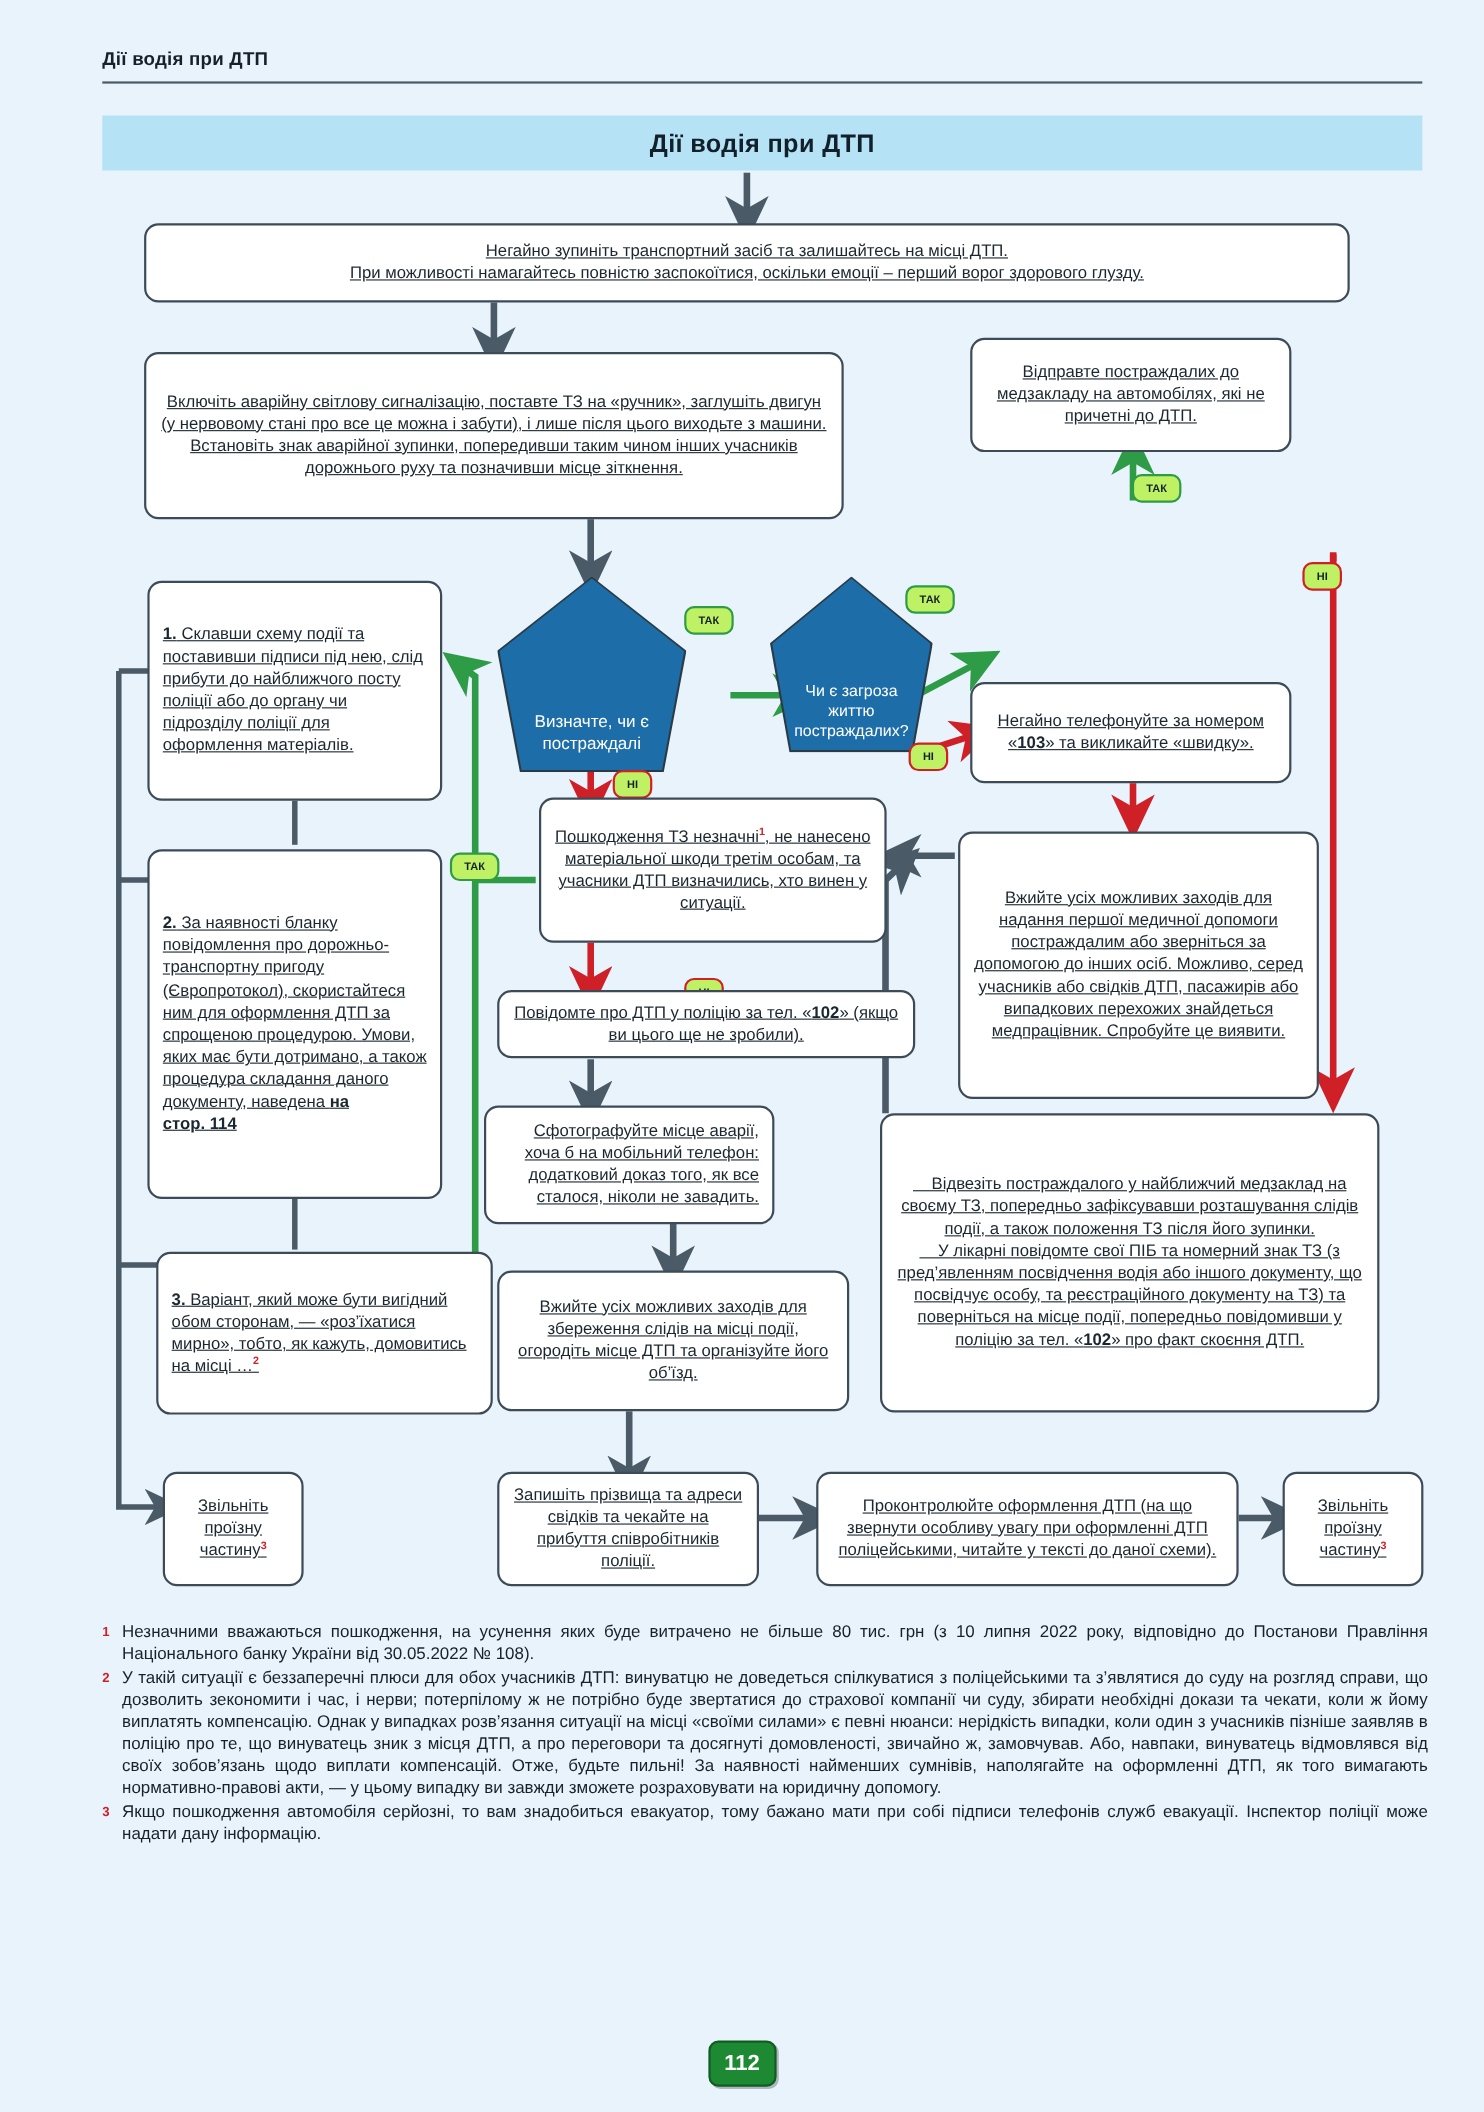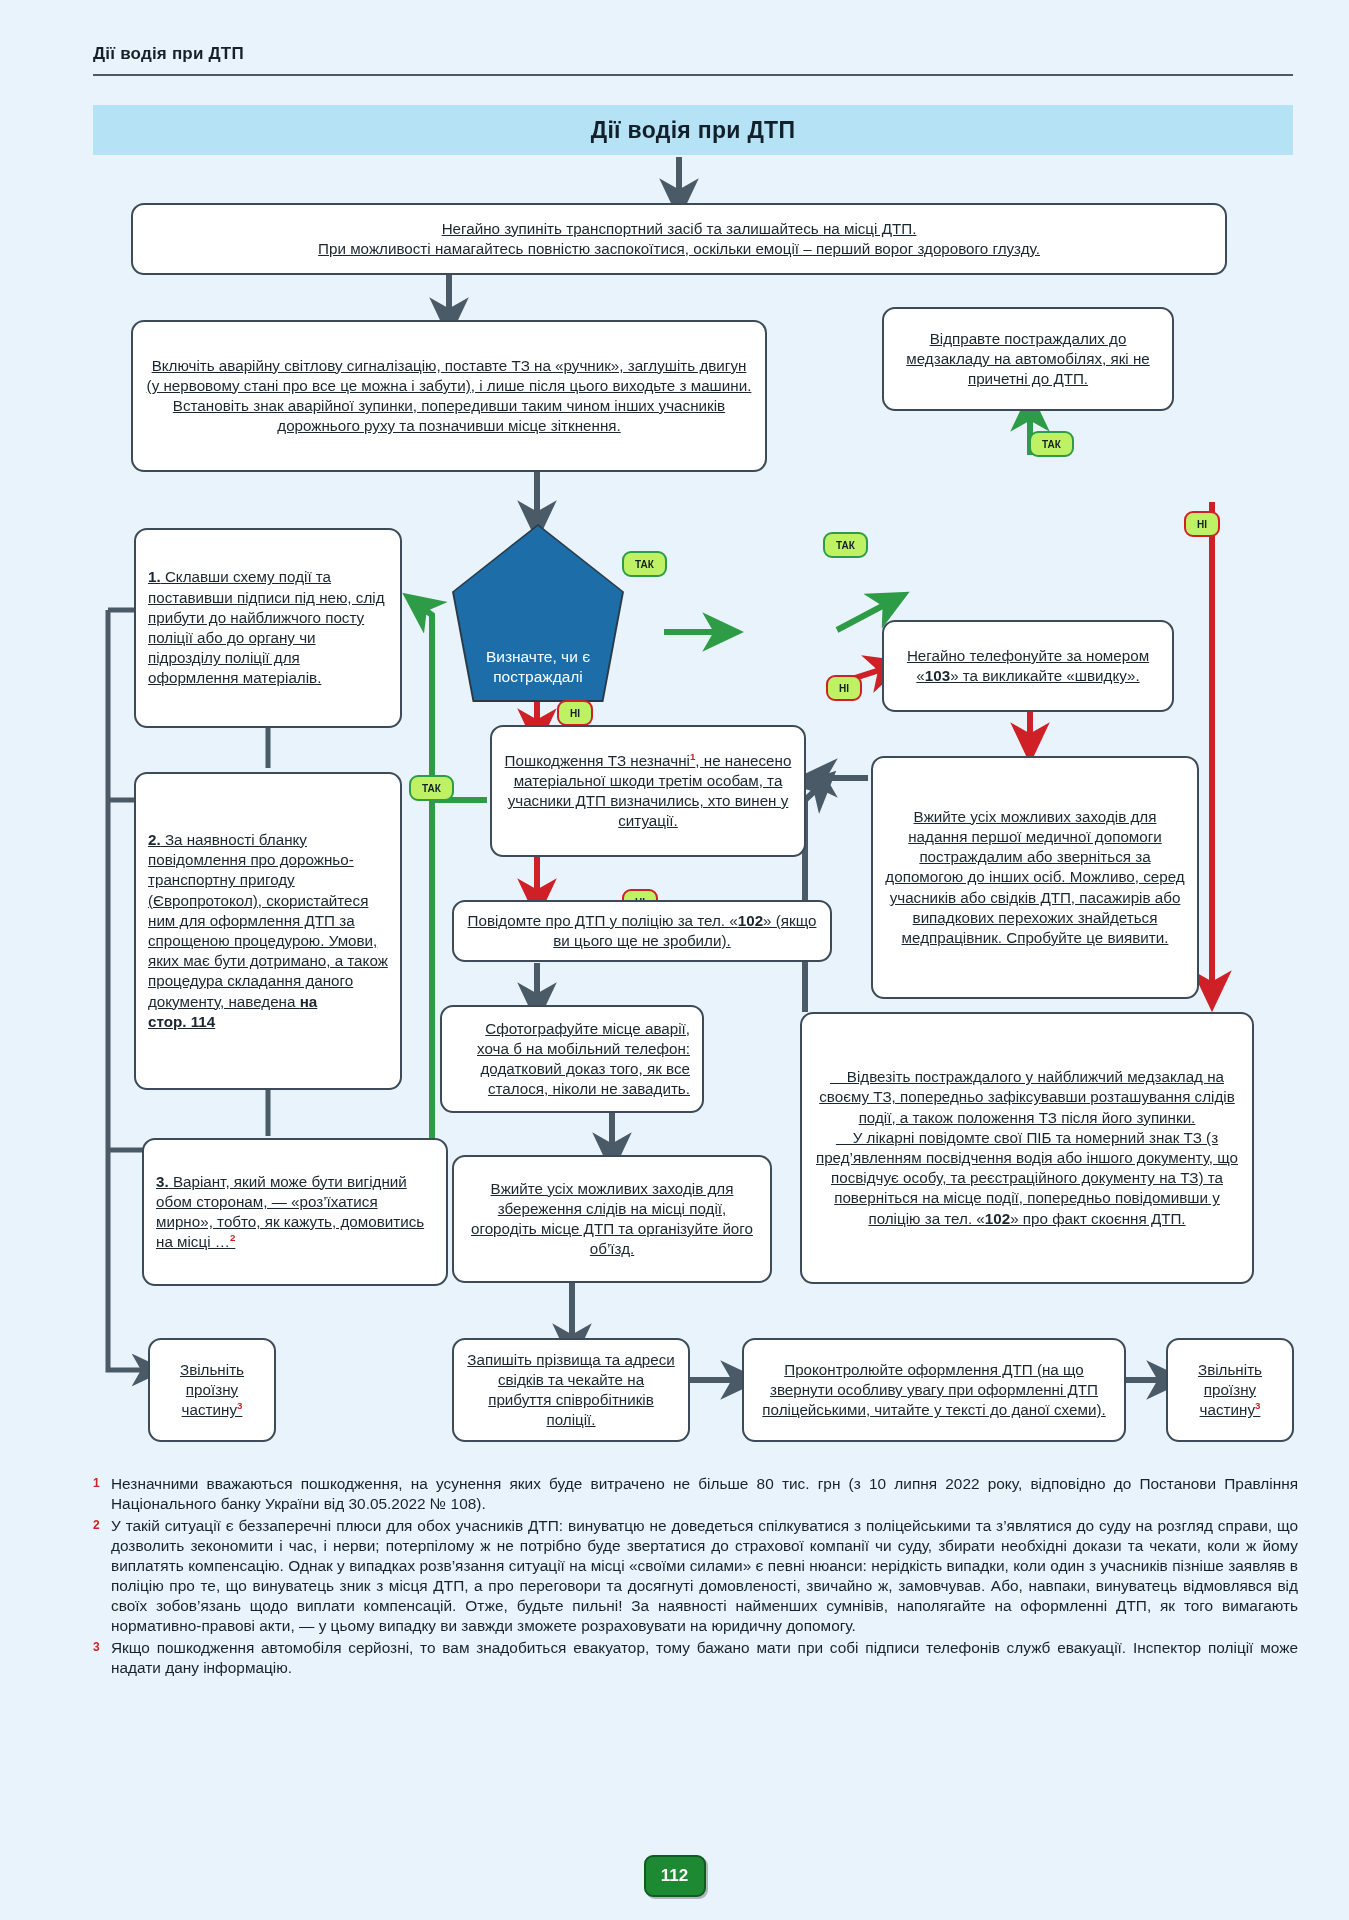--- a/index.html
+++ b/index.html
@@ -91,21 +91,21 @@
   .note{display:flex;gap:8px;margin-bottom:2px;}
   .note .mark{color:#cf2027;font-weight:bold;font-size:12px;padding-top:2px;min-width:10px;}
   .note .body{flex:1;}
 
   
   .pagenum{
     position:absolute;left:50%;transform:translateX(-50%);top:1855px;
     width:58px;height:38px;border-radius:9px;
     background:#1d8a33;border:2px solid #0f5d20;
     display:flex;align-items:center;justify-content:center;
-    color:#fff;font-size:17px;font-weight:bold;
+    color:#fff;font-size:20px;font-weight:bold;
     box-shadow:2px 2px 0 rgba(0,0,0,.25);
   }
 </style>
 </head>
 <body>
 
 <div class="page">
 
   <div class="runhead">Дії водія при ДТП</div>
   <div class="runrule"></div>
@@ -195,20 +195,25 @@
   <div class="box" style="left:882px;top:620px;width:292px;height:92px;">
     <p>Негайно телефонуйте за номером «<b>103</b>» та викликайте «швидку».</p>
   </div>
 
   <div class="pentwrap" style="left:452px;top:524px;width:172px;height:178px;">
     <div class="pentborder"></div>
     <div class="pentfill"></div>
     <div class="pentlabel">Визначте, чи є постраждалі</div>
   </div>
 
+  <div class="pentwrap" style="left:700px;top:524px;width:148px;height:160px;">
+    <div class="pentborder"></div>
+    <div class="pentfill"></div>
+    <div class="pentlabel" style="bottom:10px;font-size:14.5px;">Чи є загроза життю постраждалих?</div>
+  </div>
 
   <div class="pill yes" style="left:622px;top:537px;">ТАК</div>
   <div class="pill yes" style="left:823px;top:518px;">ТАК</div>
   <div class="pill yes" style="left:1029px;top:417px;">ТАК</div>
   <div class="pill no" style="left:826px;top:661px;">НІ</div>
   <div class="pill no" style="left:1184px;top:497px;">НІ</div>
   <div class="pill no" style="left:557px;top:686px;">НІ</div>
   <div class="pill yes" style="left:409px;top:761px;">ТАК</div>
   <div class="pill no" style="left:622px;top:875px;">НІ</div>
 

